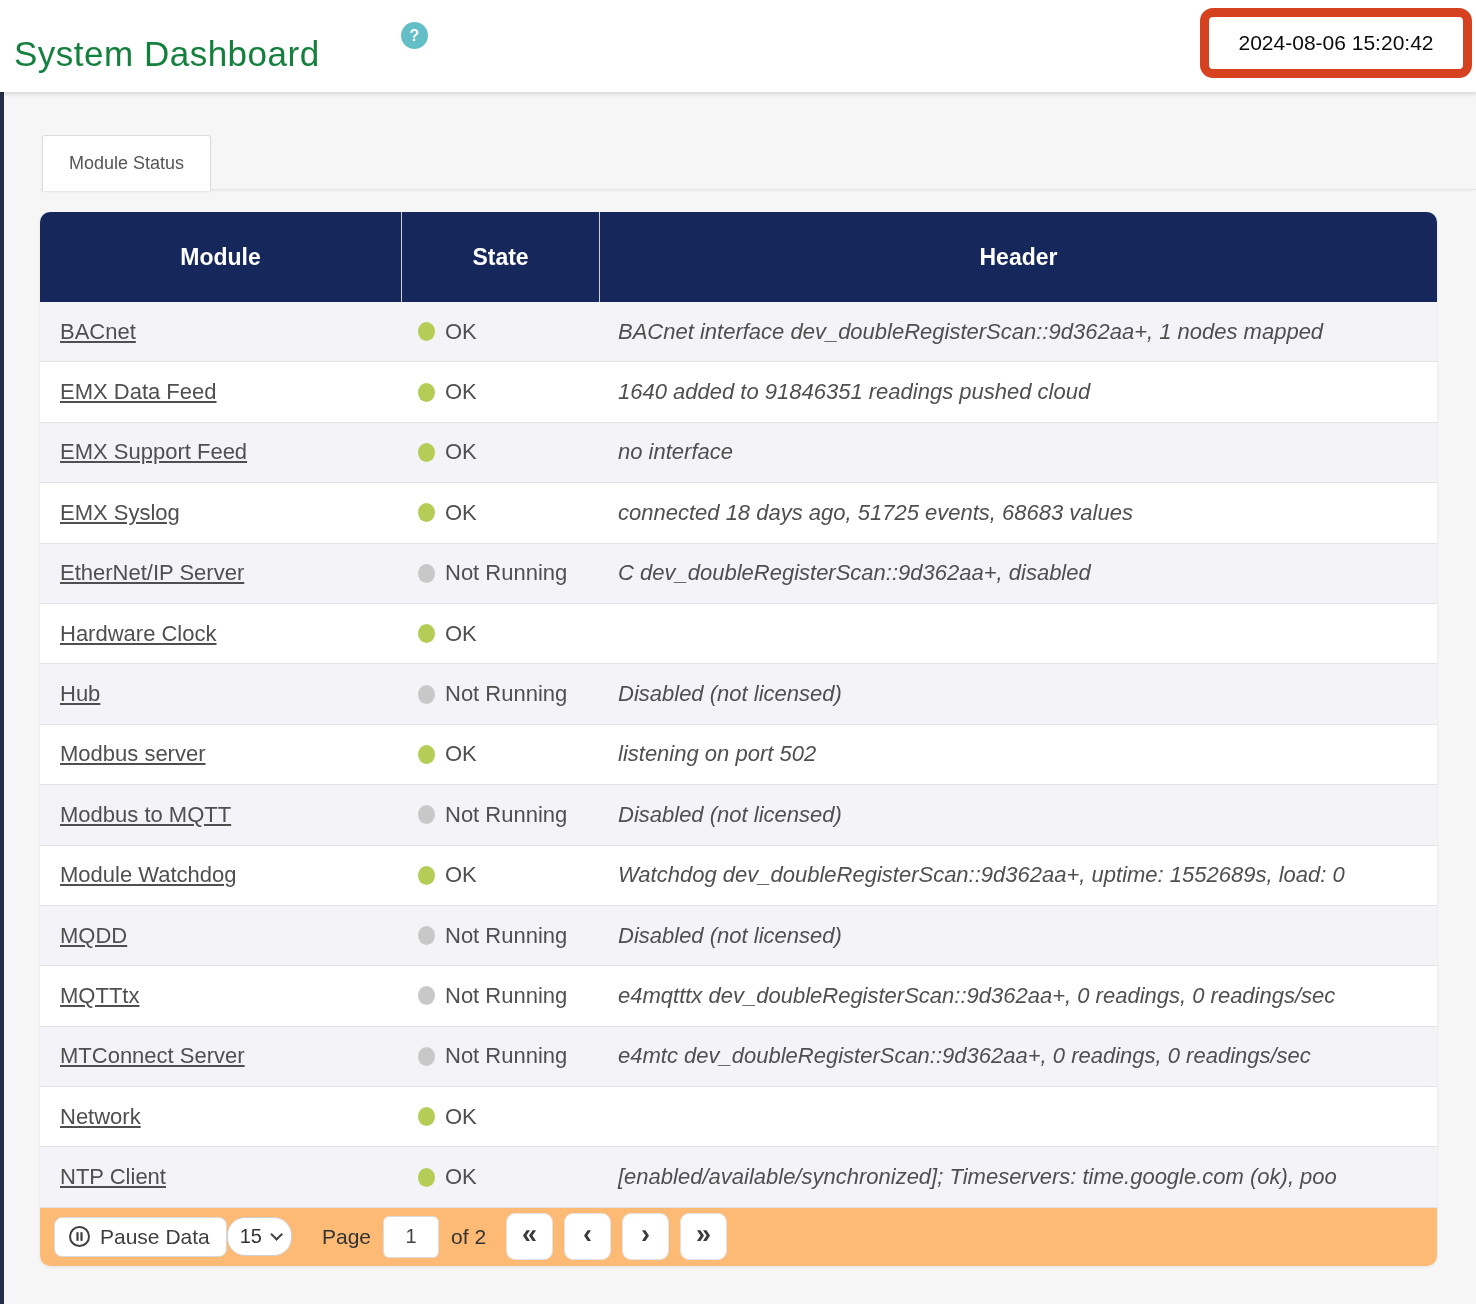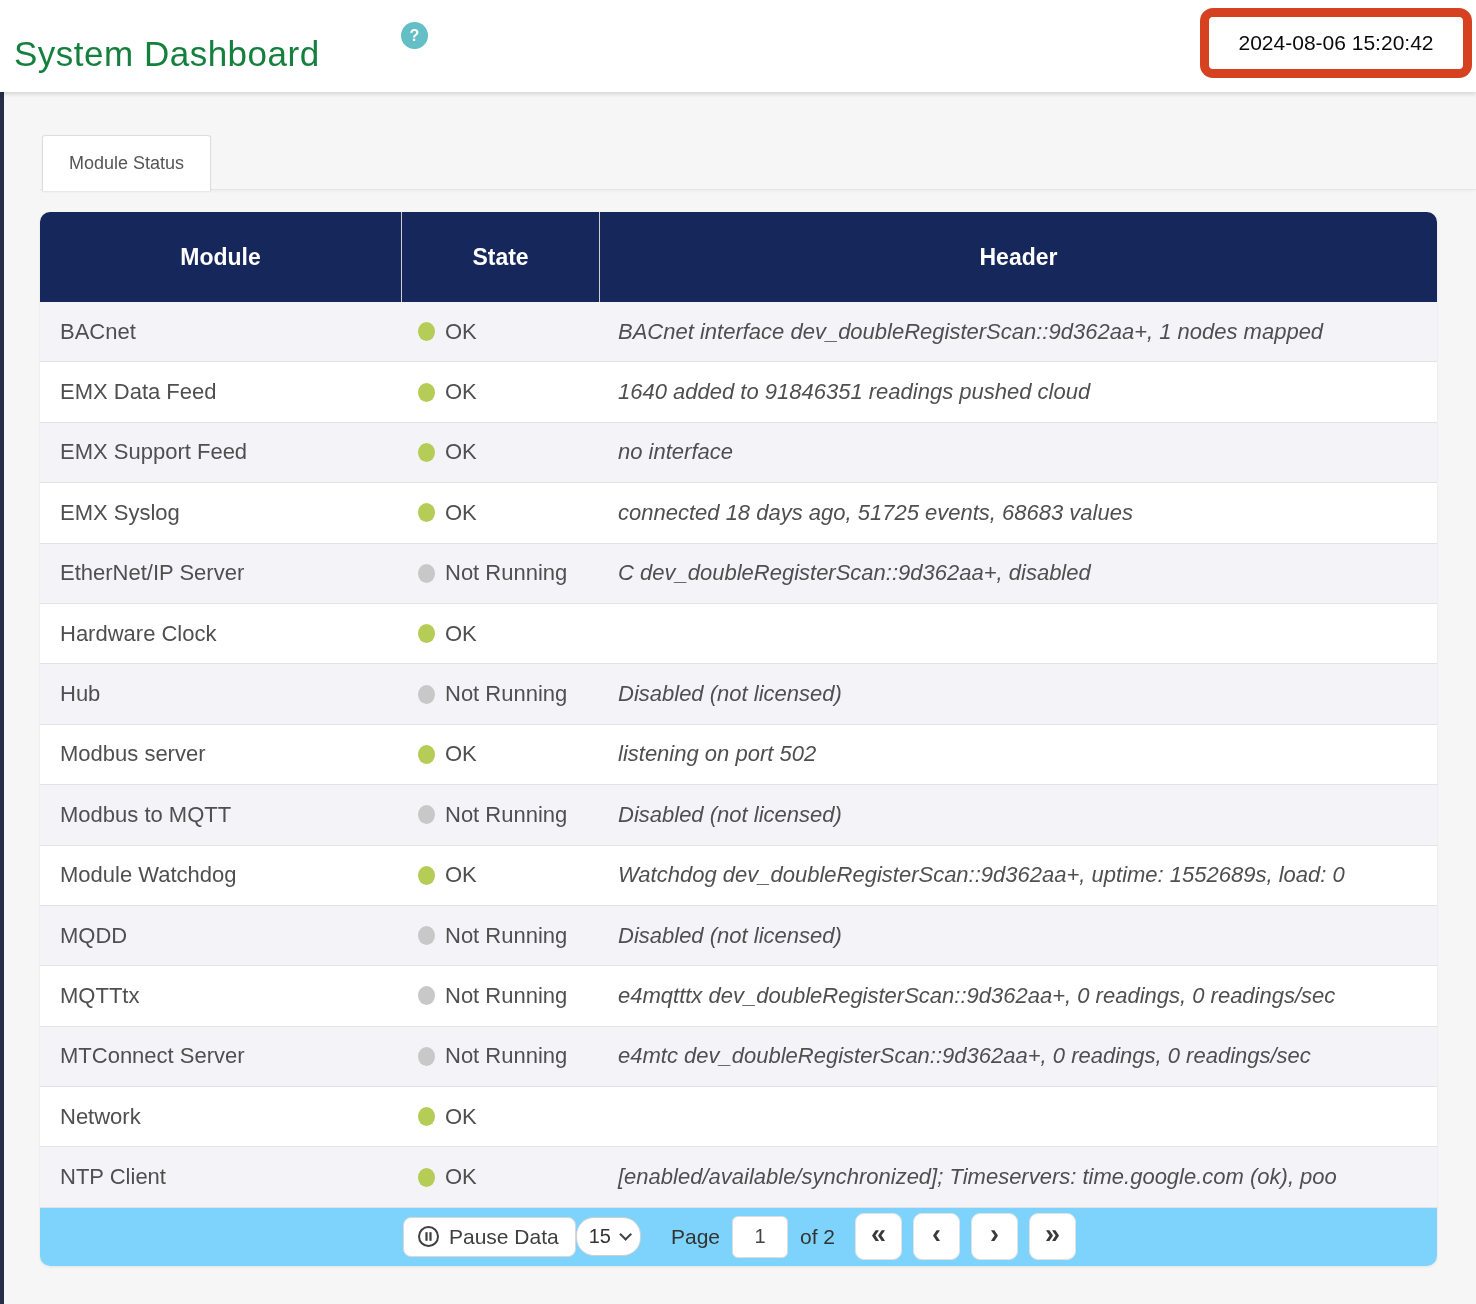--- a/index.html
+++ b/index.html
@@ -118,40 +118,40 @@
     display:flex;
     height:60.4px;
     align-items:center;
     font-size:22px;
     color:#4f4f4f;
     border-bottom:1px solid #e3e3e7;
     background:#ffffff;
   }
   .trow.odd{background:#f4f4f8;}
   .cell{overflow:hidden;white-space:nowrap;}
-  .c-module{width:362px;padding-left:20px;}
+  .c-module{width:362px;padding-left:20px;text-decoration:underline;}
   .c-state{width:198px;padding-left:16px;display:flex;align-items:center;}
   .c-header{flex:1;padding-left:18px;font-style:italic;}
   .dot{
     width:17px;height:19px;
     border-radius:50%;
     margin-right:10px;
     flex:none;
   }
   .dot.ok{background:var(--ok);}
   .dot.off{background:var(--off);}
   
   .tfoot{
     height:58px;
     display:flex;
     align-items:center;
-    justify-content:center;
+    justify-content:flex-start;
     padding:0 12px 0 14px;
     border-radius:0 0 10px 10px;
-    background:#7dd3fc;
+    background:#fdba74;
   }
   .pause-btn{
     display:inline-flex;
     align-items:center;
     gap:9px;
     border:1px solid #d8d8d8;
     border-radius:8px;
     background:#ffffff;
     padding:7px 16px 7px 13px;
     font-size:21px;

